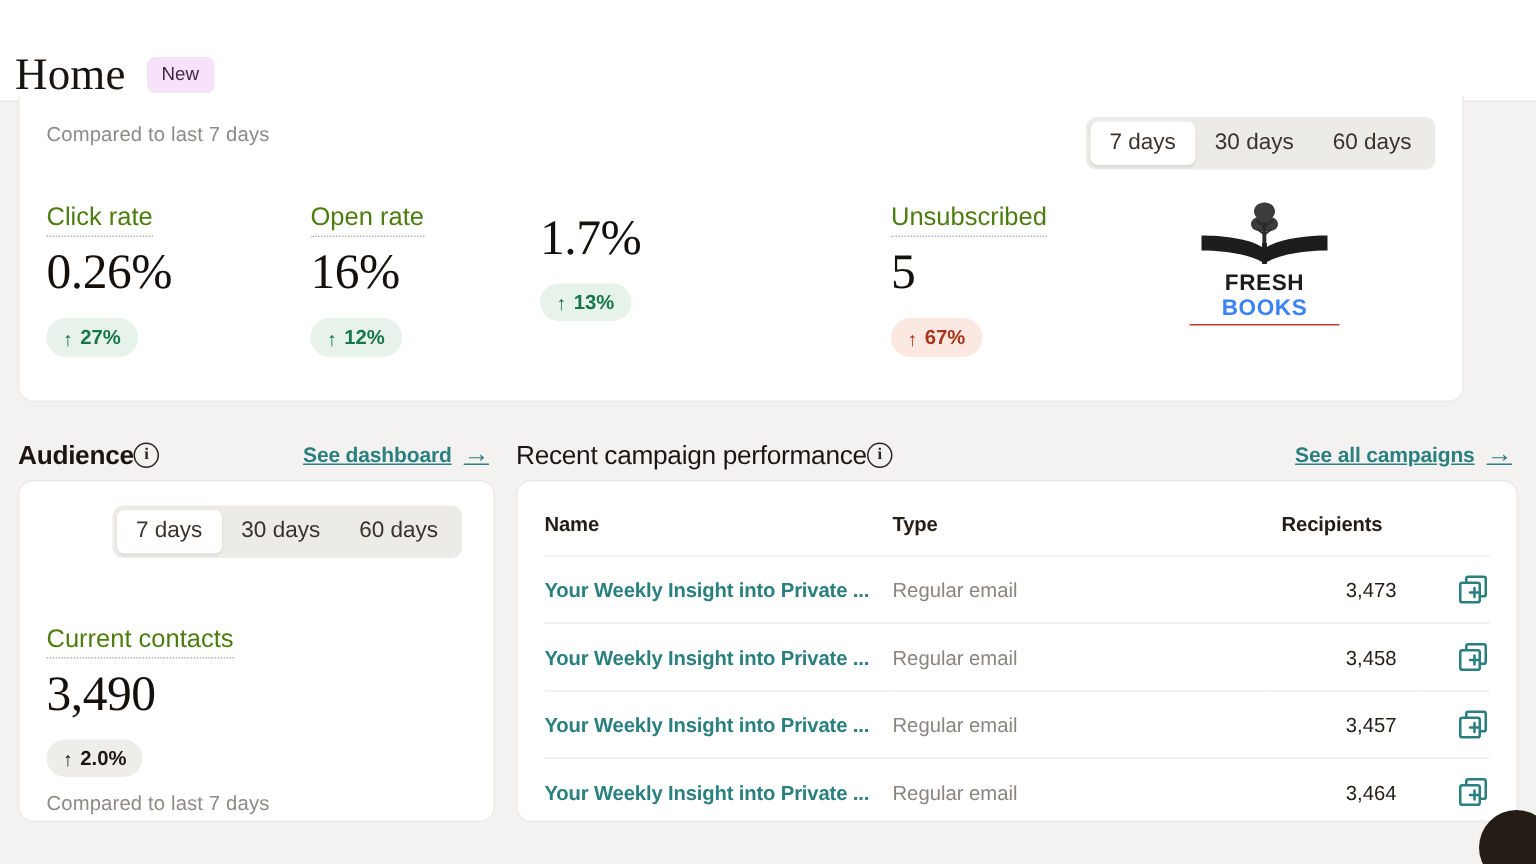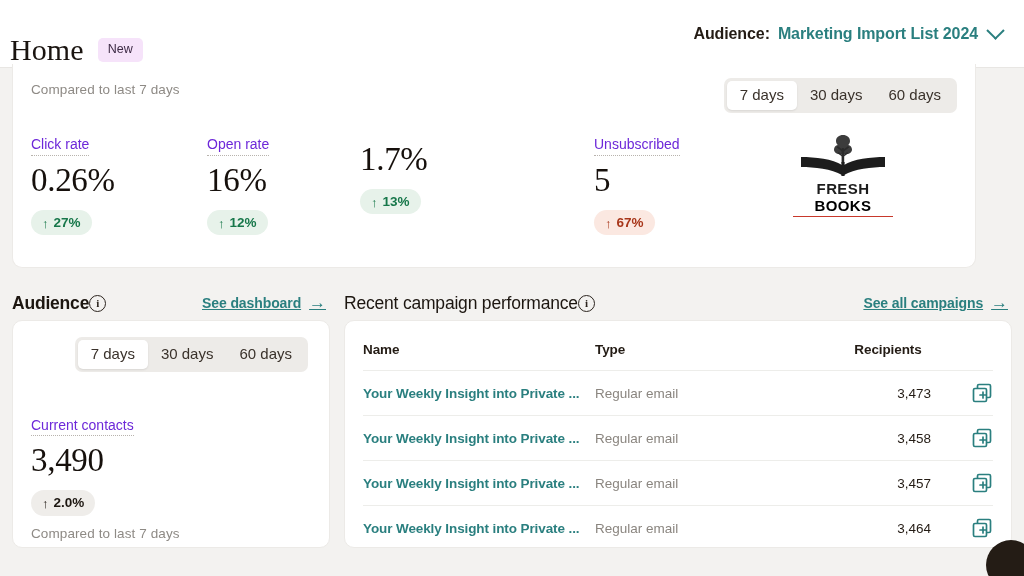--- a/index.html
+++ b/index.html
@@ -130,22 +130,22 @@
     align-items: flex-start;
     position: relative;
   }
   .metric { flex: 0 0 auto; }
   .m1 { width: 176px; }
   .m2 { width: 153px; }
   .m3 { width: 234px; }
   .m4 { width: 180px; }
 
   .m-label {
-    font-size: 14px;
-    color: #6d28d9;
+    font-size: 17px;
+    color: #4d7c0f;
     border-bottom: 1px dotted #b8b3ad;
     display: inline-block;
     padding-bottom: 2px;
     line-height: 1.2;
   }
   .m-value {
     font-family: "Liberation Serif", serif;
     font-size: 33px;
     font-weight: 400;
     margin-top: 6px;
@@ -186,21 +186,21 @@
     font-family: "Liberation Sans", sans-serif;
     font-weight: 700;
     font-size: 15px;
     letter-spacing: 0.4px;
     margin-top: 1px;
     border-bottom: 1.6px solid #c8382b;
     padding-bottom: 2px;
     display: inline-block;
   }
   .lt-a { color: #1c1c1c; }
-  .lt-b { color: #000000; }
+  .lt-b { color: #3b82f6; }
 
   
   .sections {
     display: flex;
     gap: 14px;
     margin-top: 18px;
   }
   .col-left  { width: 318px; flex: 0 0 318px; }
   .col-right { flex: 1 1 auto; }
 
@@ -324,25 +324,20 @@
     background: #241c15;
   }
 </style>
 </head>
 <body>
 
 <div class="app-header">
   <div class="header-left">
     <div class="page-title">Home</div>
     <span class="badge-new">New</span>
-  </div>
-  <div class="header-right">
-    <span class="aud-label">Audience:</span>
-    <span class="aud-value">Marketing Import List 2024</span>
-    <span class="chev"></span>
   </div>
 </div>
 
 <div class="page">
 
   <div class="card stats-card">
 
     <div class="compared">Compared to last 7 days</div>
 
     <div class="seg">

